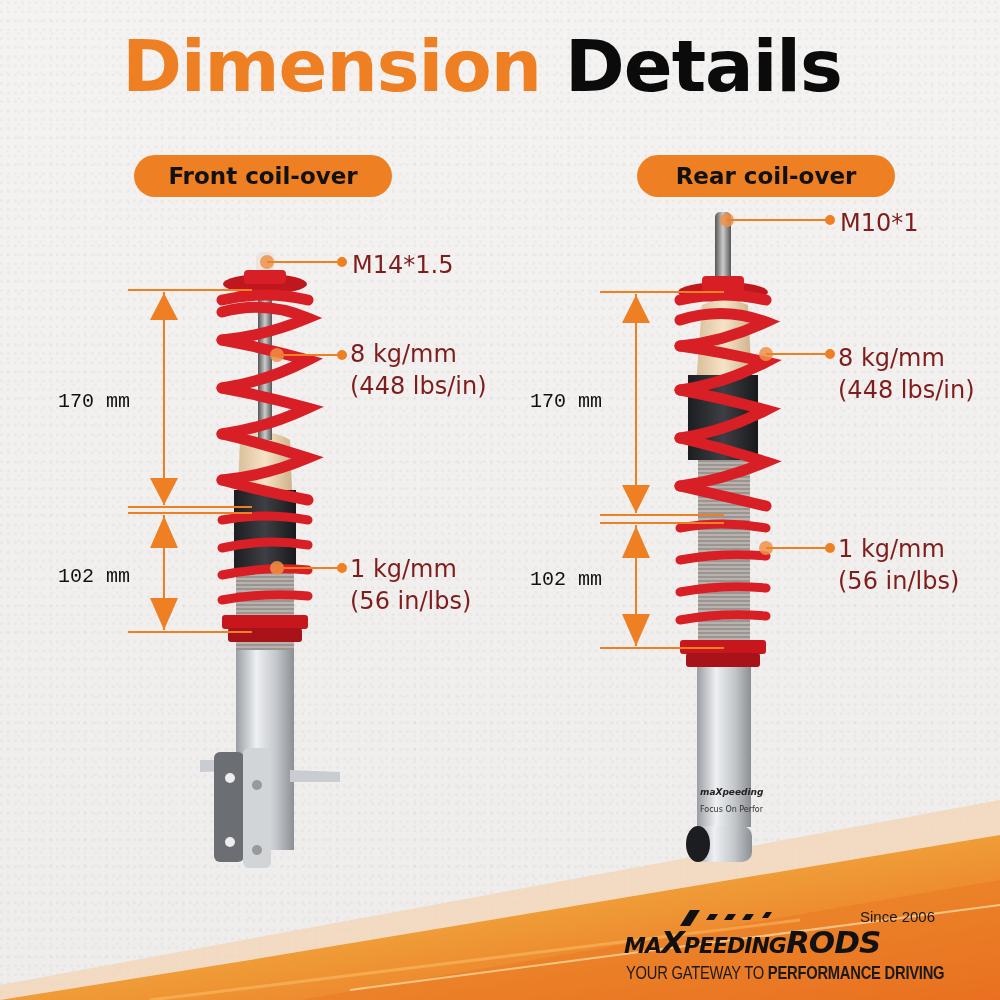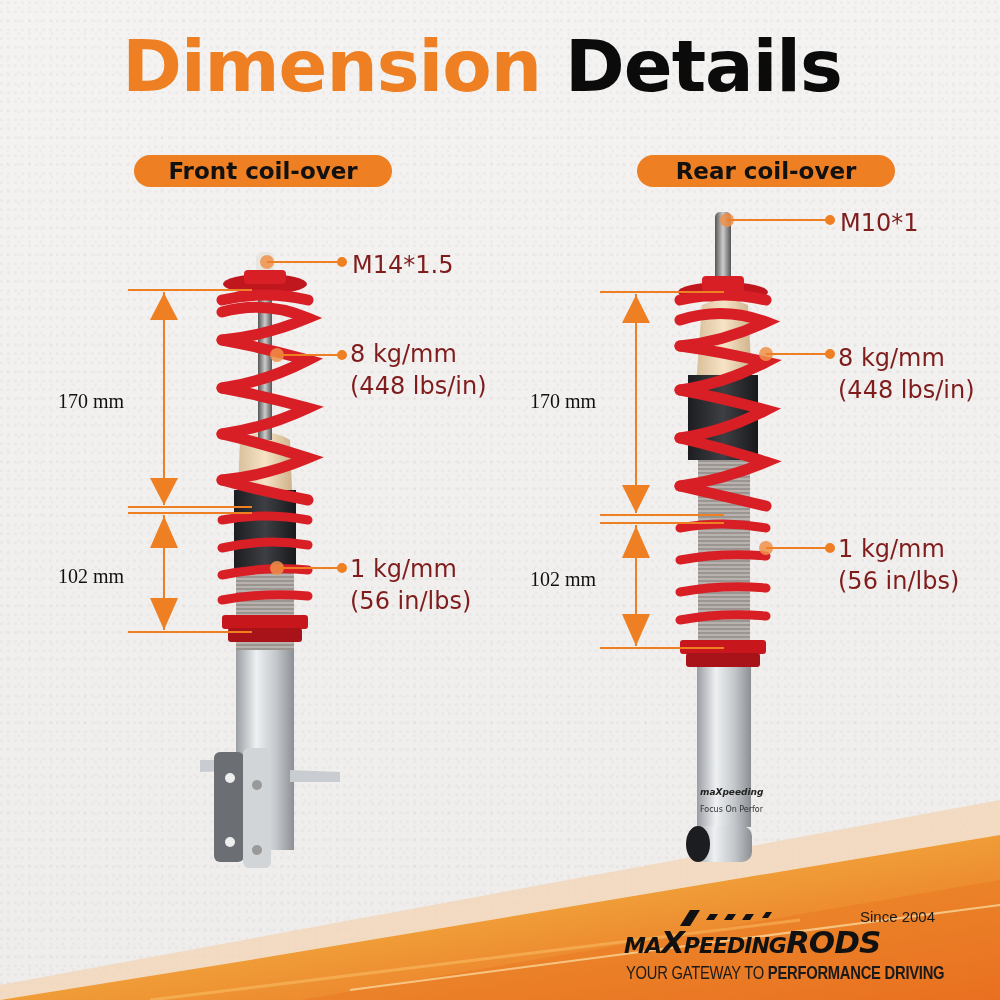--- a/index.html
+++ b/index.html
@@ -22,31 +22,31 @@
     position: absolute; left: 0; top: 0; width: 1000px; height: 1000px;
   }
   .title {
     position: absolute; top: 30px; left: 0; width: 964px; text-align: center;
     font-family: "DejaVu Sans", sans-serif; font-weight: 900;
     font-size: 72px; letter-spacing: -1px; line-height: 1;
   }
   .title .t-orange { color: #ee7f22; }
   .title .t-black { color: #0b0b0b; }
   .pill {
-    position: absolute; height: 32px; border-radius: 21px;
+    position: absolute; height: 42px; border-radius: 21px;
     background: #ee7f22; color: #111;
     font-family: "DejaVu Sans", sans-serif; font-weight: bold; font-size: 23px;
     display: flex; align-items: center; justify-content: center;
   }
   .label {
     position: absolute; font-family: "DejaVu Sans", sans-serif;
     font-size: 24px; color: #7f1d1d; line-height: 1.35;
   }
   .dim-label {
-    position: absolute; font-family: Liberation Serif, serif;
+    position: absolute; font-family: Liberation Mono, monospace;
     font-size: 20px; color: #111;
   }
   svg.art { position: absolute; left: 0; top: 0; }
   .logo {
     position: absolute; left: 620px; top: 908px; width: 330px;
   }
   .logo .since {
     position: absolute; left: 240px; top: 0; font-size: 15px; color: #1a1a1a;
     font-family: "Liberation Sans", sans-serif;
   }
@@ -273,20 +273,20 @@
       <polygon points="0,18 10,2 20,2 10,18"></polygon>
       <polygon points="26,12 30,6 38,6 34,12"></polygon>
       <polygon points="44,12 48,6 56,6 52,12"></polygon>
       <polygon points="62,12 66,6 74,6 70,12"></polygon>
       <polygon points="82,10 86,4 92,4 88,10"></polygon>
     </g>
     <g stroke="#111" stroke-width="1.2">
       <line x1="130" y1="6" x2="170" y2="6"></line>
     </g>
   </svg>
-  <div class="since">Since 2004</div>
+  <div class="since">Since 2006</div>
   <div class="brand">
     <span class="small">MA</span><span>X</span><span class="small">PEEDING</span><span>RODS</span>
   </div>
   <div class="tagline">
     <span>YOUR GATEWAY TO </span><b>PERFORMANCE DRIVING</b>
   </div>
 </div>
 
 </body></html>

